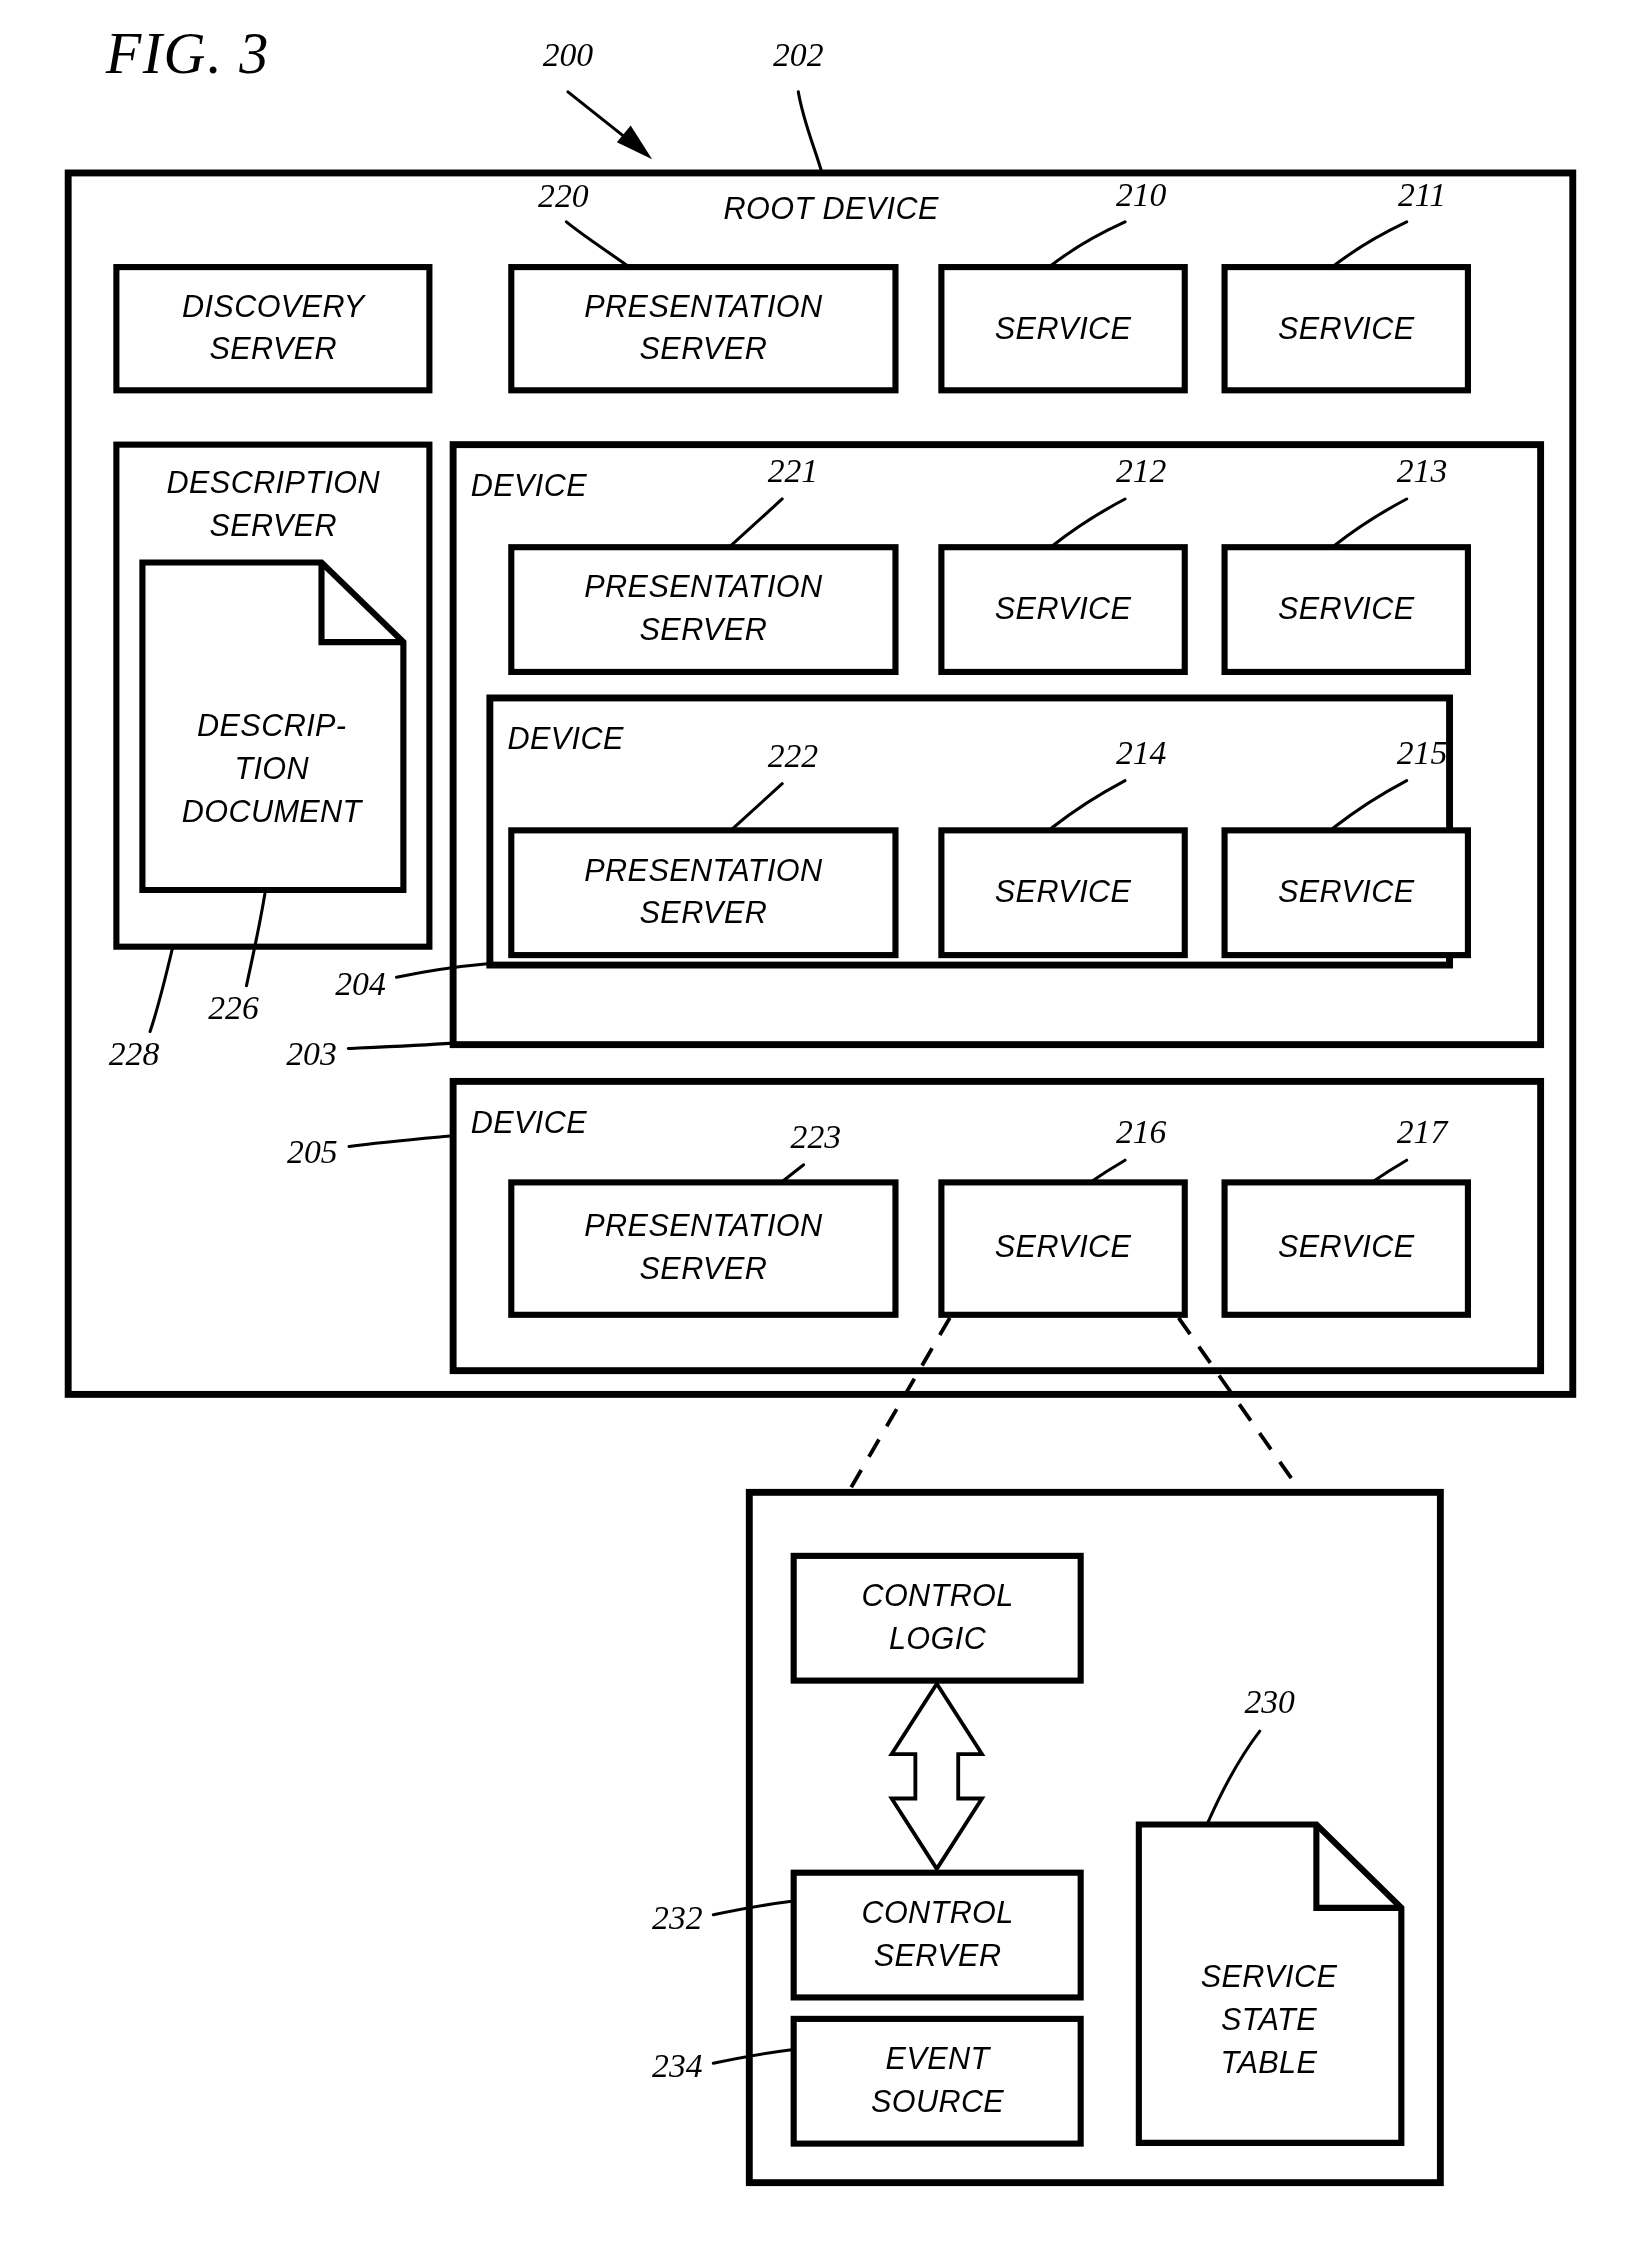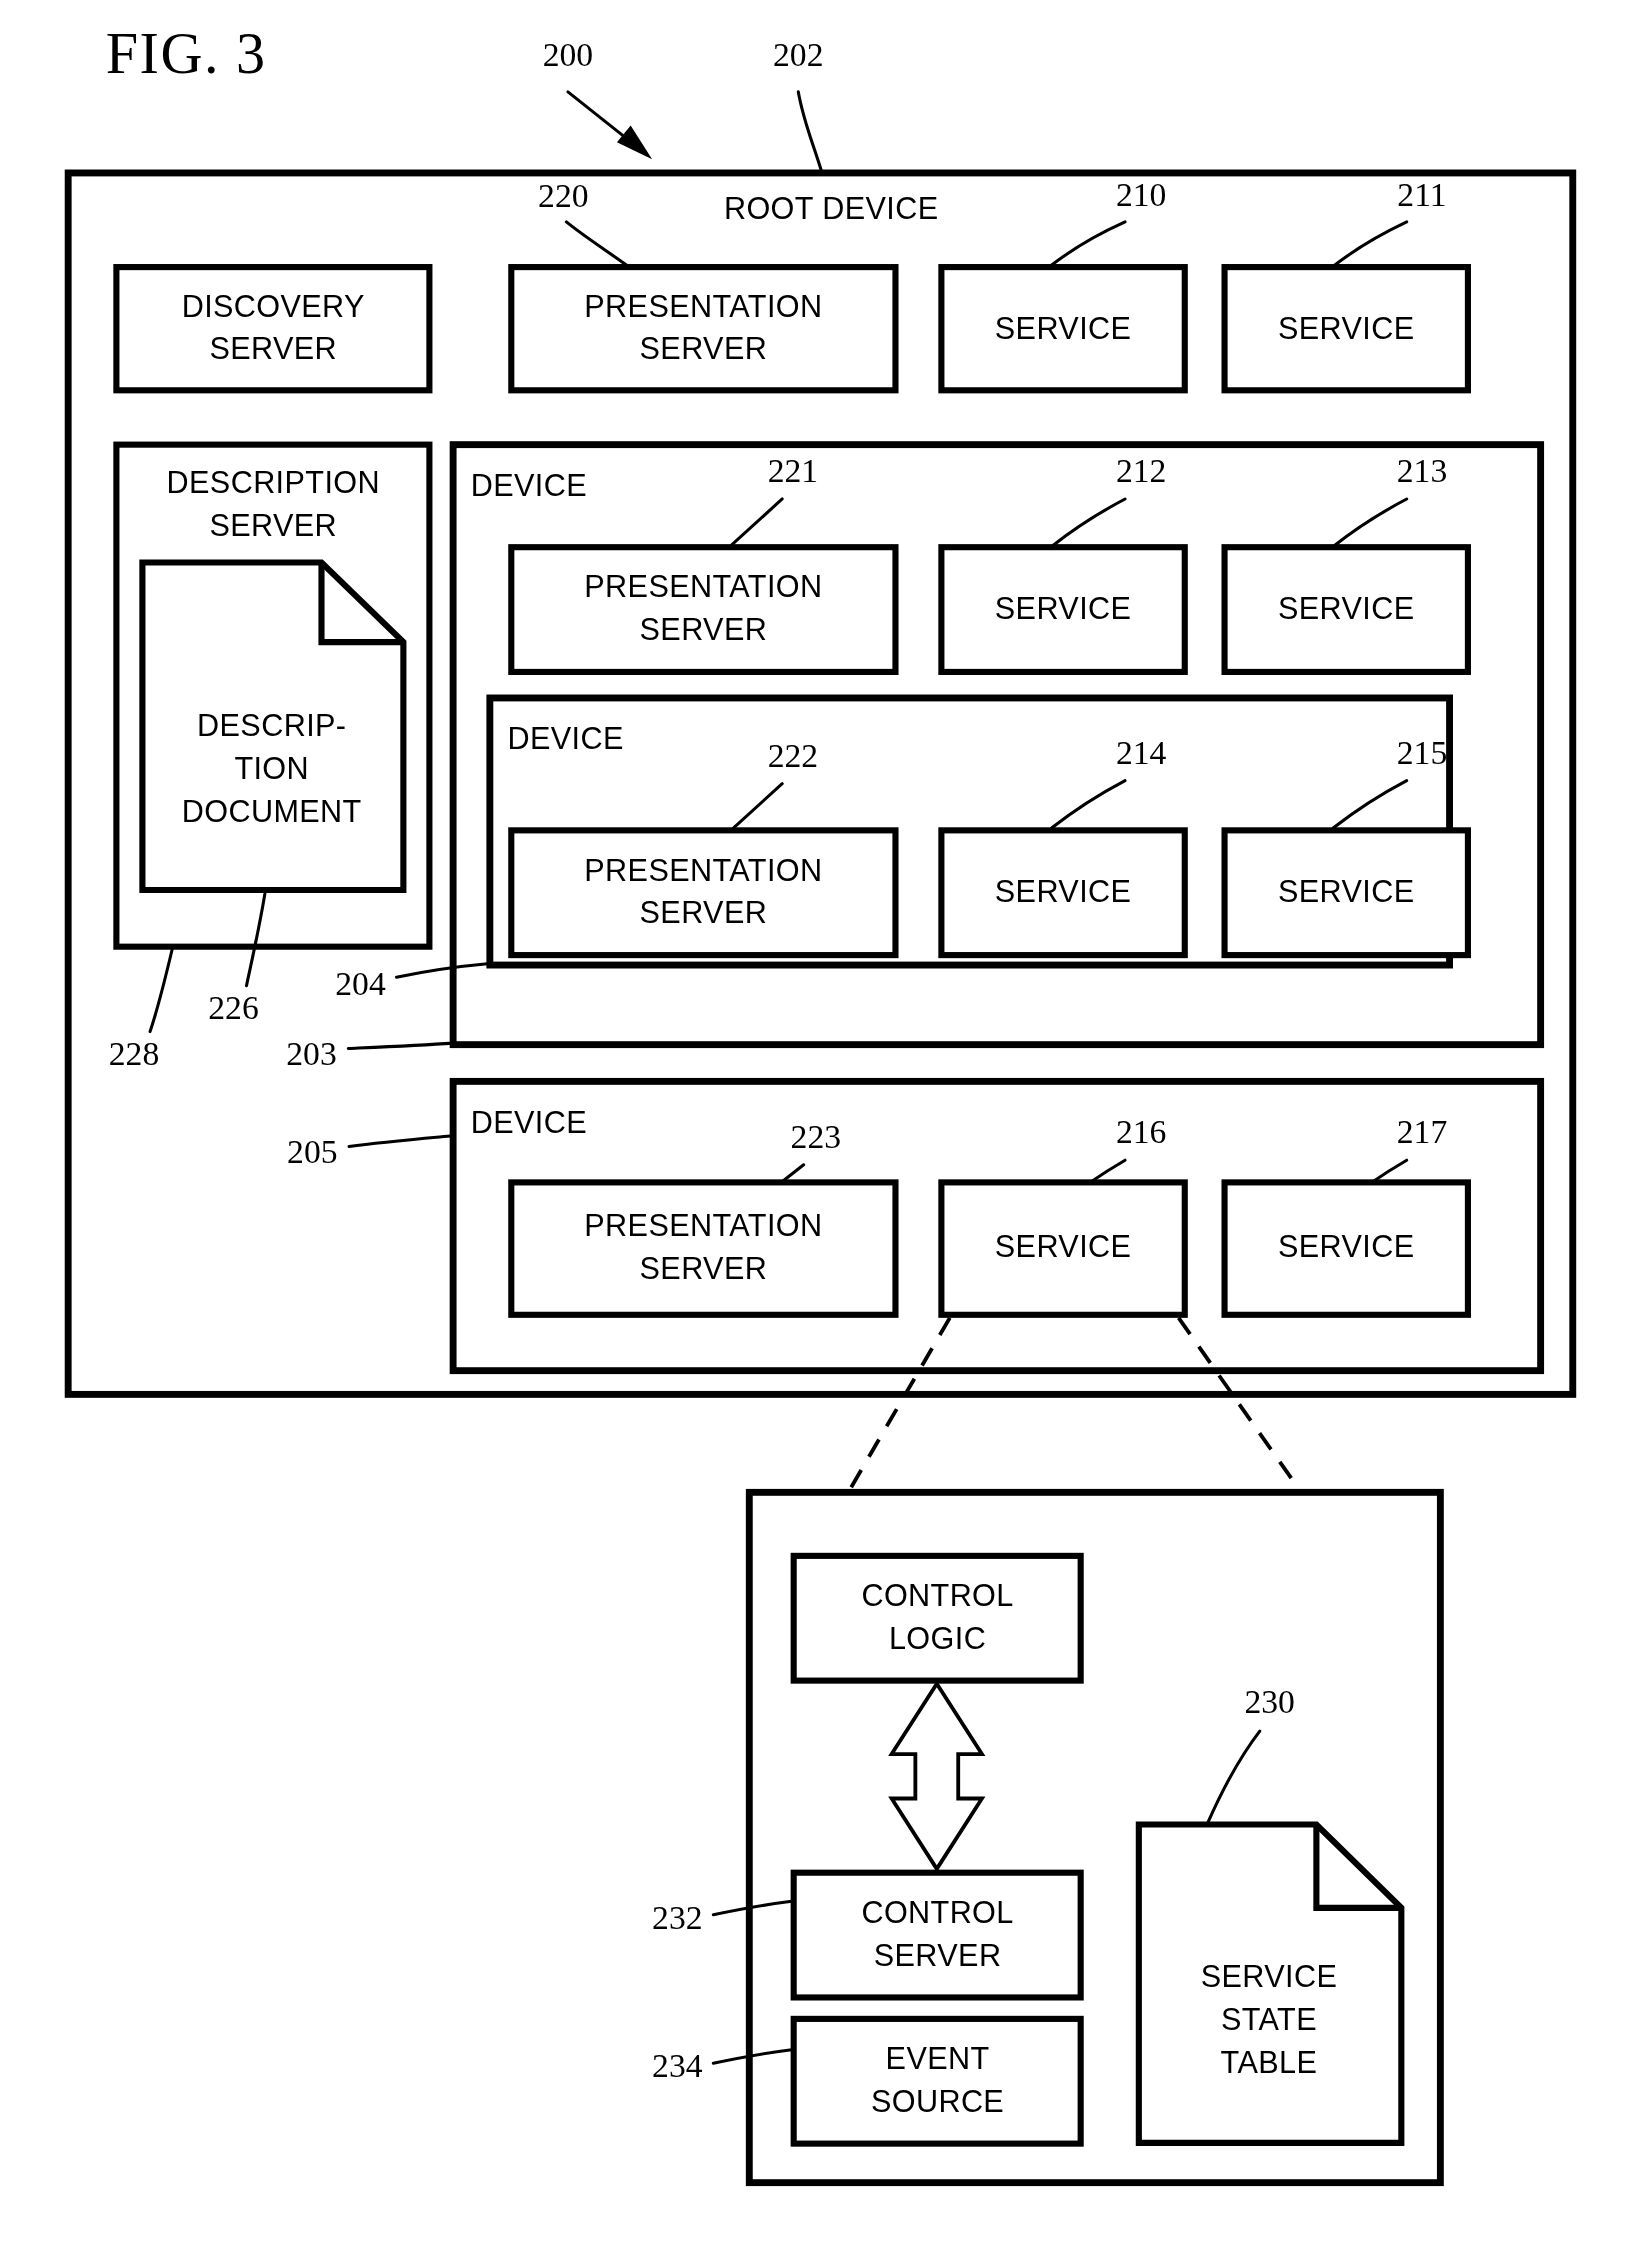--- a/index.html
+++ b/index.html
@@ -6,20 +6,21 @@
     margin: 0;
     padding: 0;
     background: #ffffff;
   }
   #page {
     position: relative;
     width: 1644px;
     height: 2250px;
     background: #ffffff;
     overflow: hidden;
+    font-style: italic;
   }
   svg#fig {
     position: absolute;
     left: 0;
     top: 0;
     width: 1644px;
     height: 2250px;
   }
   .stroke {
     fill: none;

